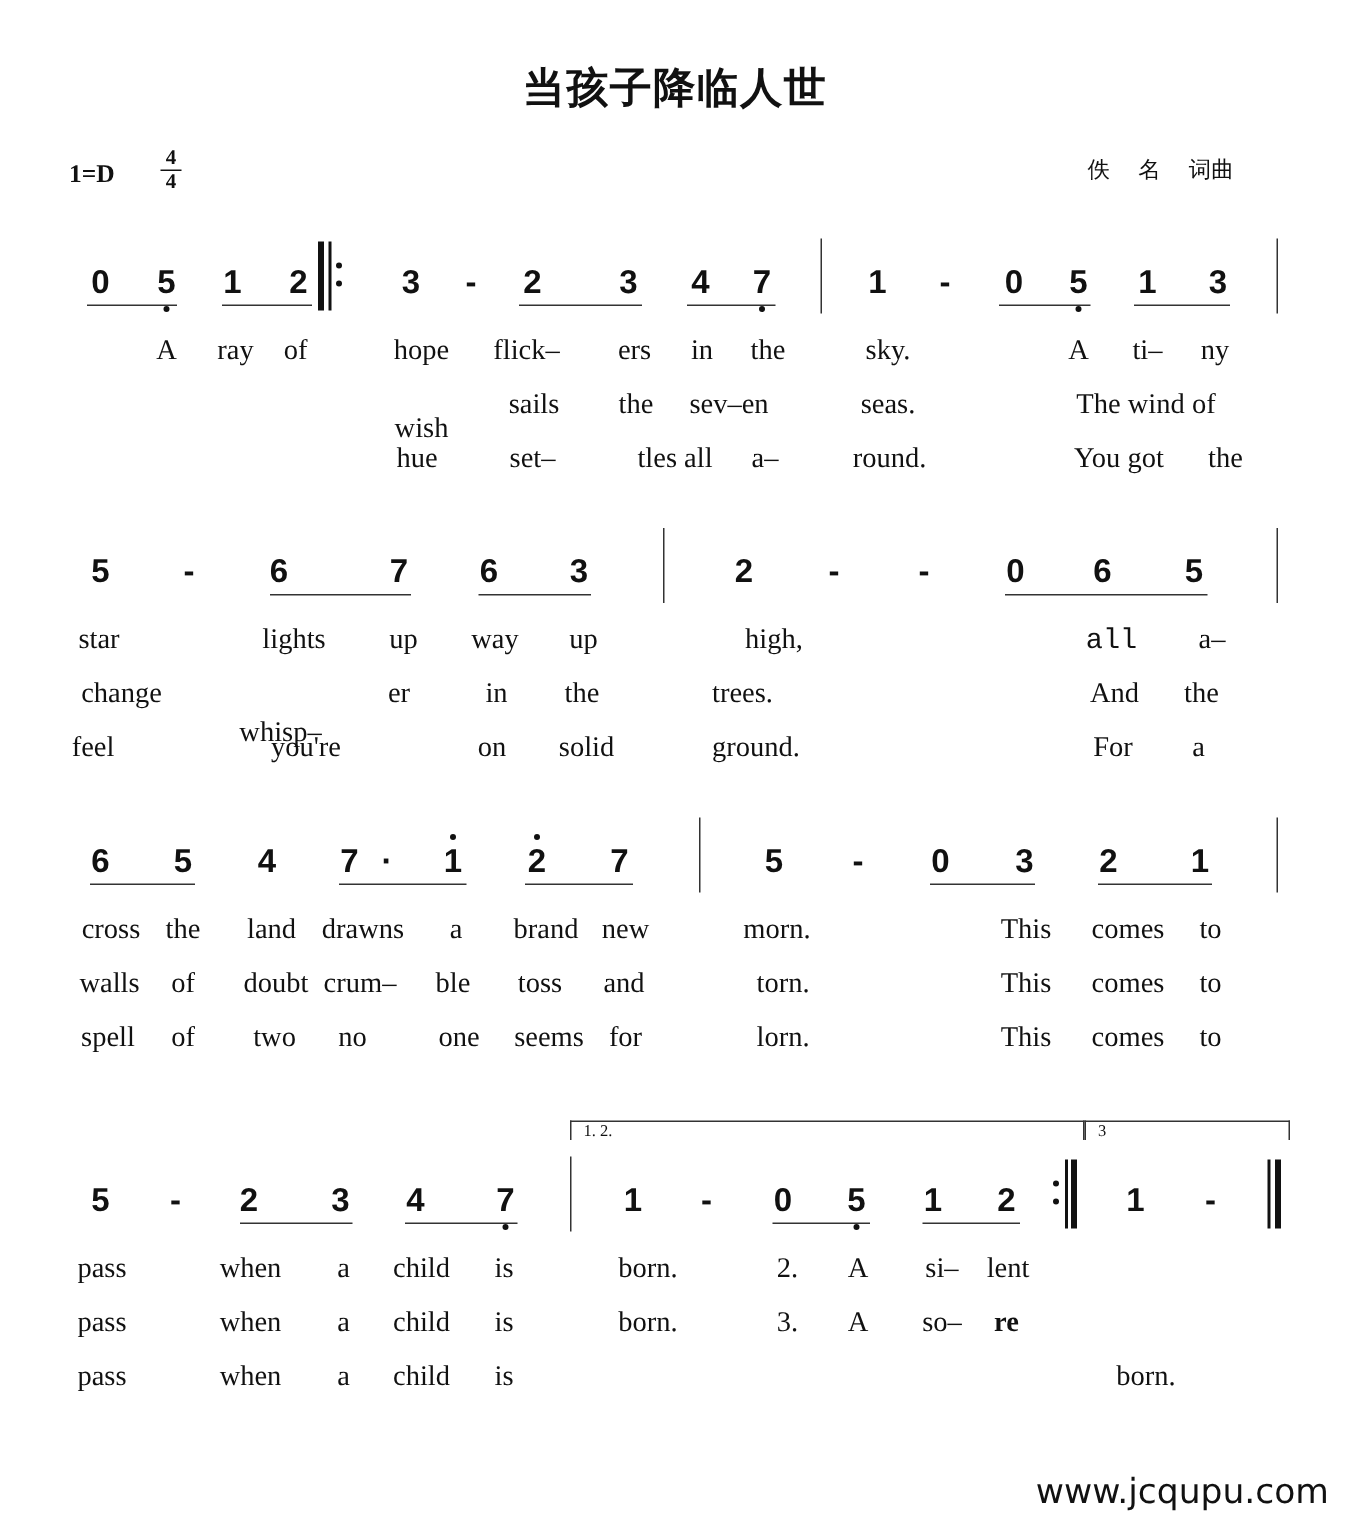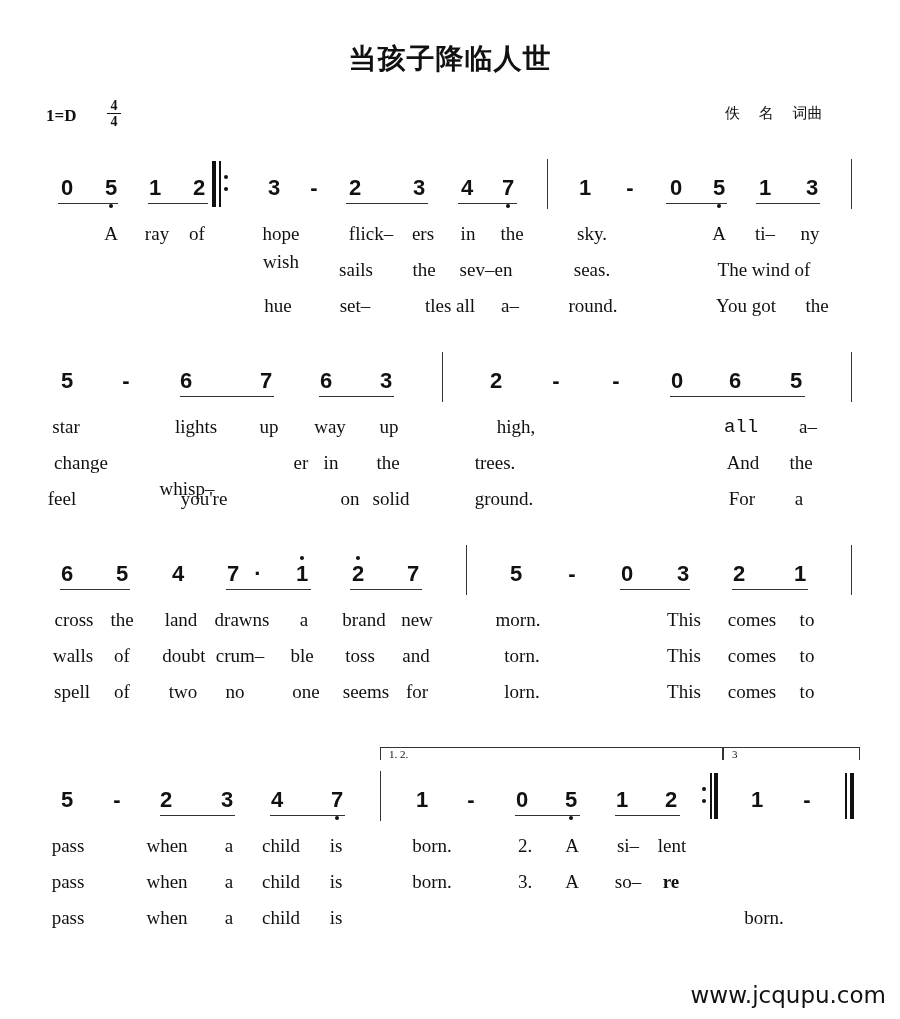--- a/index.html
+++ b/index.html
@@ -73,29 +73,29 @@
         <span class="rs-thin"></span>
         <span class="rs-dots">
           <i></i>
           <i></i>
         </span>
       </div>
       <div class="lyric" style="left: 111px; top: 48px;">A</div>
       <div class="lyric" style="left: 157px; top: 48px; text-align: center;">ray</div>
       <div class="lyric" style="left: 197px; top: 48px;">of</div>
       <div class="lyric" style="left: 281px; top: 48px;">hope</div>
-      <div class="lyric" style="left: 351px; top: 48px; margin-left: 20px;">flick–</div>
+      <div class="lyric" style="left: 351px; top: 48px;">flick–</div>
       <div class="lyric" style="left: 423px; top: 48px;">ers</div>
       <div class="lyric" style="left: 468px; top: 48px;">in</div>
       <div class="lyric" style="left: 512px; top: 48px;">the</div>
       <div class="lyric" style="left: 592px; top: 48px;">sky.</div>
       <div class="lyric" style="left: 719px; top: 48px;">A</div>
       <div class="lyric" style="left: 765px; top: 48px;">ti–</div>
       <div class="lyric" style="left: 810px; top: 48px;">ny</div>
-      <div class="lyric" style="left: 281px; top: 76px;">wish</div>
+      <div class="lyric" style="left: 281px; top: 100px;">wish</div>
       <div class="lyric" style="left: 356px; top: 84px;">sails</div>
       <div class="lyric" style="left: 424px; top: 84px;">the</div>
       <div class="lyric" style="left: 486px; top: 84px;">sev–en</div>
       <div class="lyric" style="left: 592px; top: 84px;">seas.</div>
       <div class="lyric" style="left: 764px; top: 84px;">The wind of</div>
       <div class="lyric" style="left: 278px; top: 120px;">hue</div>
       <div class="lyric" style="left: 355px; top: 120px;">set–</div>
       <div class="lyric" style="left: 450px; top: 120px;">tles all</div>
       <div class="lyric" style="left: 510px; top: 120px;">a–</div>
       <div class="lyric" style="left: 593px; top: 120px;">round.</div>
@@ -123,29 +123,29 @@
       <div class="lyric" style="left: 66px; top: 48px;">star</div>
       <div class="lyric" style="left: 196px; top: 48px;">lights</div>
       <div class="lyric" style="left: 269px; top: 48px;">up</div>
       <div class="lyric" style="left: 330px; top: 48px;">way</div>
       <div class="lyric" style="left: 389px; top: 48px;">up</div>
       <div class="lyric" style="left: 516px; top: 48px;">high,</div>
       <div class="lyric" style="left: 741px; top: 48px; font-family: Liberation Mono, monospace;">all</div>
       <div class="lyric" style="left: 808px; top: 48px;">a–</div>
       <div class="lyric" style="left: 81px; top: 84px;">change</div>
       <div class="lyric" style="left: 187px; top: 84px; margin-top: 26px;">whisp–</div>
-      <div class="lyric" style="left: 266px; top: 84px; margin-left: 35px;">er</div>
+      <div class="lyric" style="left: 266px; top: 84px;">er</div>
       <div class="lyric" style="left: 331px; top: 84px;">in</div>
       <div class="lyric" style="left: 388px; top: 84px;">the</div>
       <div class="lyric" style="left: 495px; top: 84px;">trees.</div>
       <div class="lyric" style="left: 743px; top: 84px;">And</div>
       <div class="lyric" style="left: 801px; top: 84px;">the</div>
       <div class="lyric" style="left: 62px; top: 120px;">feel</div>
       <div class="lyric" style="left: 204px; top: 120px;">you're</div>
-      <div class="lyric" style="left: 350px; top: 120px; text-align: center;">on</div>
+      <div class="lyric" style="left: 328px; top: 120px; text-align: center;">on</div>
       <div class="lyric" style="left: 391px; top: 120px;">solid</div>
       <div class="lyric" style="left: 504px; top: 120px;">ground.</div>
       <div class="lyric" style="left: 742px; top: 120px;">For</div>
       <div class="lyric" style="left: 799px; top: 120px;">a</div>
     </div>
     <div class="line" style="top: 561px;">
       <div class="note" style="left: 67px;">6</div>
       <div class="note" style="left: 122px;">5</div>
       <div class="note" style="left: 178px;">4</div>
       <div class="note" style="left: 233px;">7</div>

